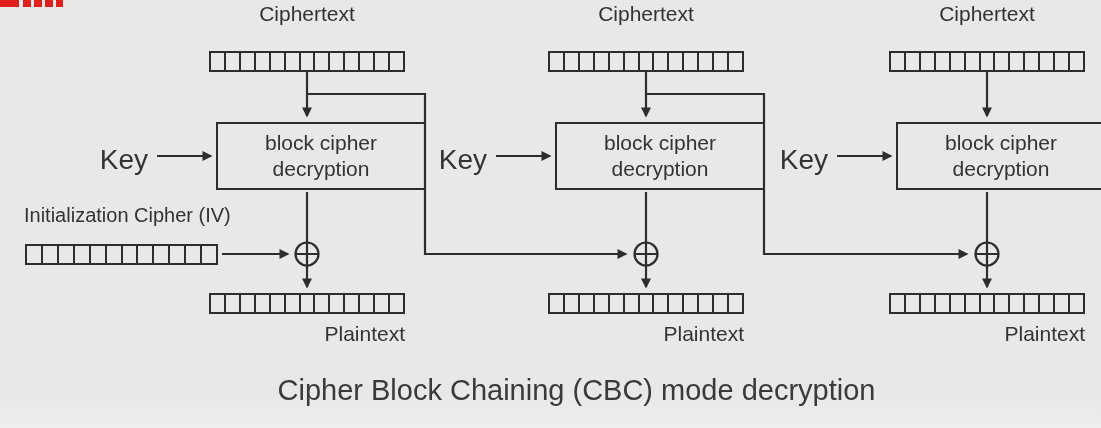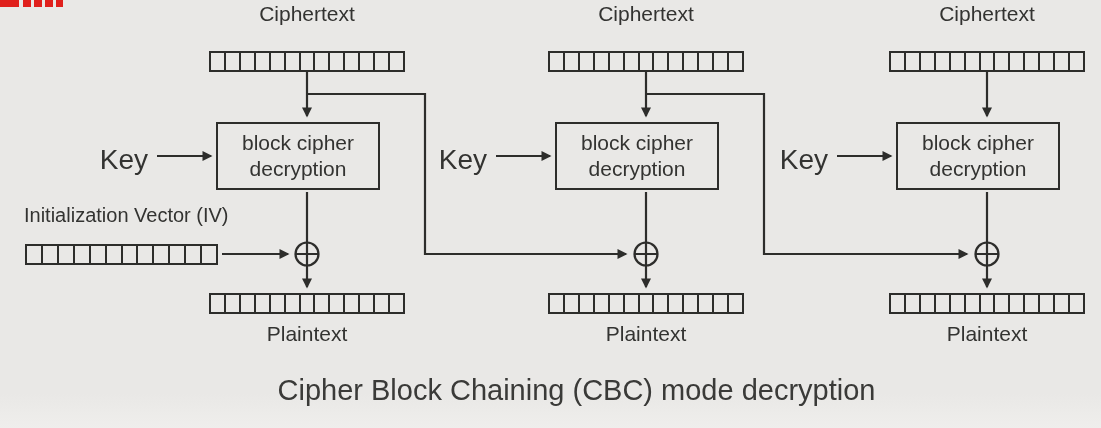--- a/index.html
+++ b/index.html
@@ -18,34 +18,34 @@
   }
   .stage{position:absolute;inset:0;}
   svg.wires{position:absolute;left:0;top:0;z-index:1;}
 
   
   .col{position:absolute;top:0;width:196px;height:360px;z-index:2;}
   .c0{left:209px}.c1{left:548px}.c2{left:889px}
 
   .lbl{position:absolute;white-space:nowrap;}
   .lbl-ciphertext{top:2px;left:0;width:100%;text-align:center;font-size:21px;}
-  .lbl-plaintext{top:322px;left:0;width:100%;text-align:center;font-size:21px;}
+  .lbl-plaintext{top:322px;left:0;width:100%;text-align:right;font-size:21px;}
   .lbl-key{top:144px;right:257px;font-size:28px;}
 
   .block{
     position:absolute;left:0;width:196px;height:21px;
     border:2px solid var(--line);box-sizing:border-box;display:flex;
   }
   .block .cell{flex:1;border-right:2px solid var(--line);}
   .block .cell:last-child{border-right:none;}
   .blk-cipher{top:51px;}
   .blk-plain{top:293px;}
 
   .dbox{
-    position:absolute;left:7px;top:122px;width:164px;height:68px;
+    position:absolute;left:7px;top:122px;width:210px;height:68px;
     border:2.5px solid var(--line);box-sizing:border-box;
     display:flex;flex-direction:column;align-items:center;justify-content:center;
     font-size:21px;line-height:26px;text-align:center;
   }
 
   .iv-label{position:absolute;left:24px;top:204px;font-size:20px;white-space:nowrap;z-index:2;}
   .iv-block{left:25px;top:244px;width:193px;z-index:2;}
 
   .caption{
     position:absolute;left:0;right:0;top:374px;text-align:center;
@@ -227,21 +227,21 @@
         <span class="cell"></span>
         <span class="cell"></span>
         <span class="cell"></span>
         <span class="cell"></span>
         <span class="cell"></span>
         <span class="cell"></span>
       </div>
     <div class="lbl lbl-plaintext">Plaintext</div>
   </div>
 
-  <div class="iv-label">Initialization Vector (IV)</div>
+  <div class="iv-label">Initialization Cipher (IV)</div>
   <div class="block iv-block">
       <span class="cell"></span>
       <span class="cell"></span>
       <span class="cell"></span>
       <span class="cell"></span>
       <span class="cell"></span>
       <span class="cell"></span>
       <span class="cell"></span>
       <span class="cell"></span>
       <span class="cell"></span>

